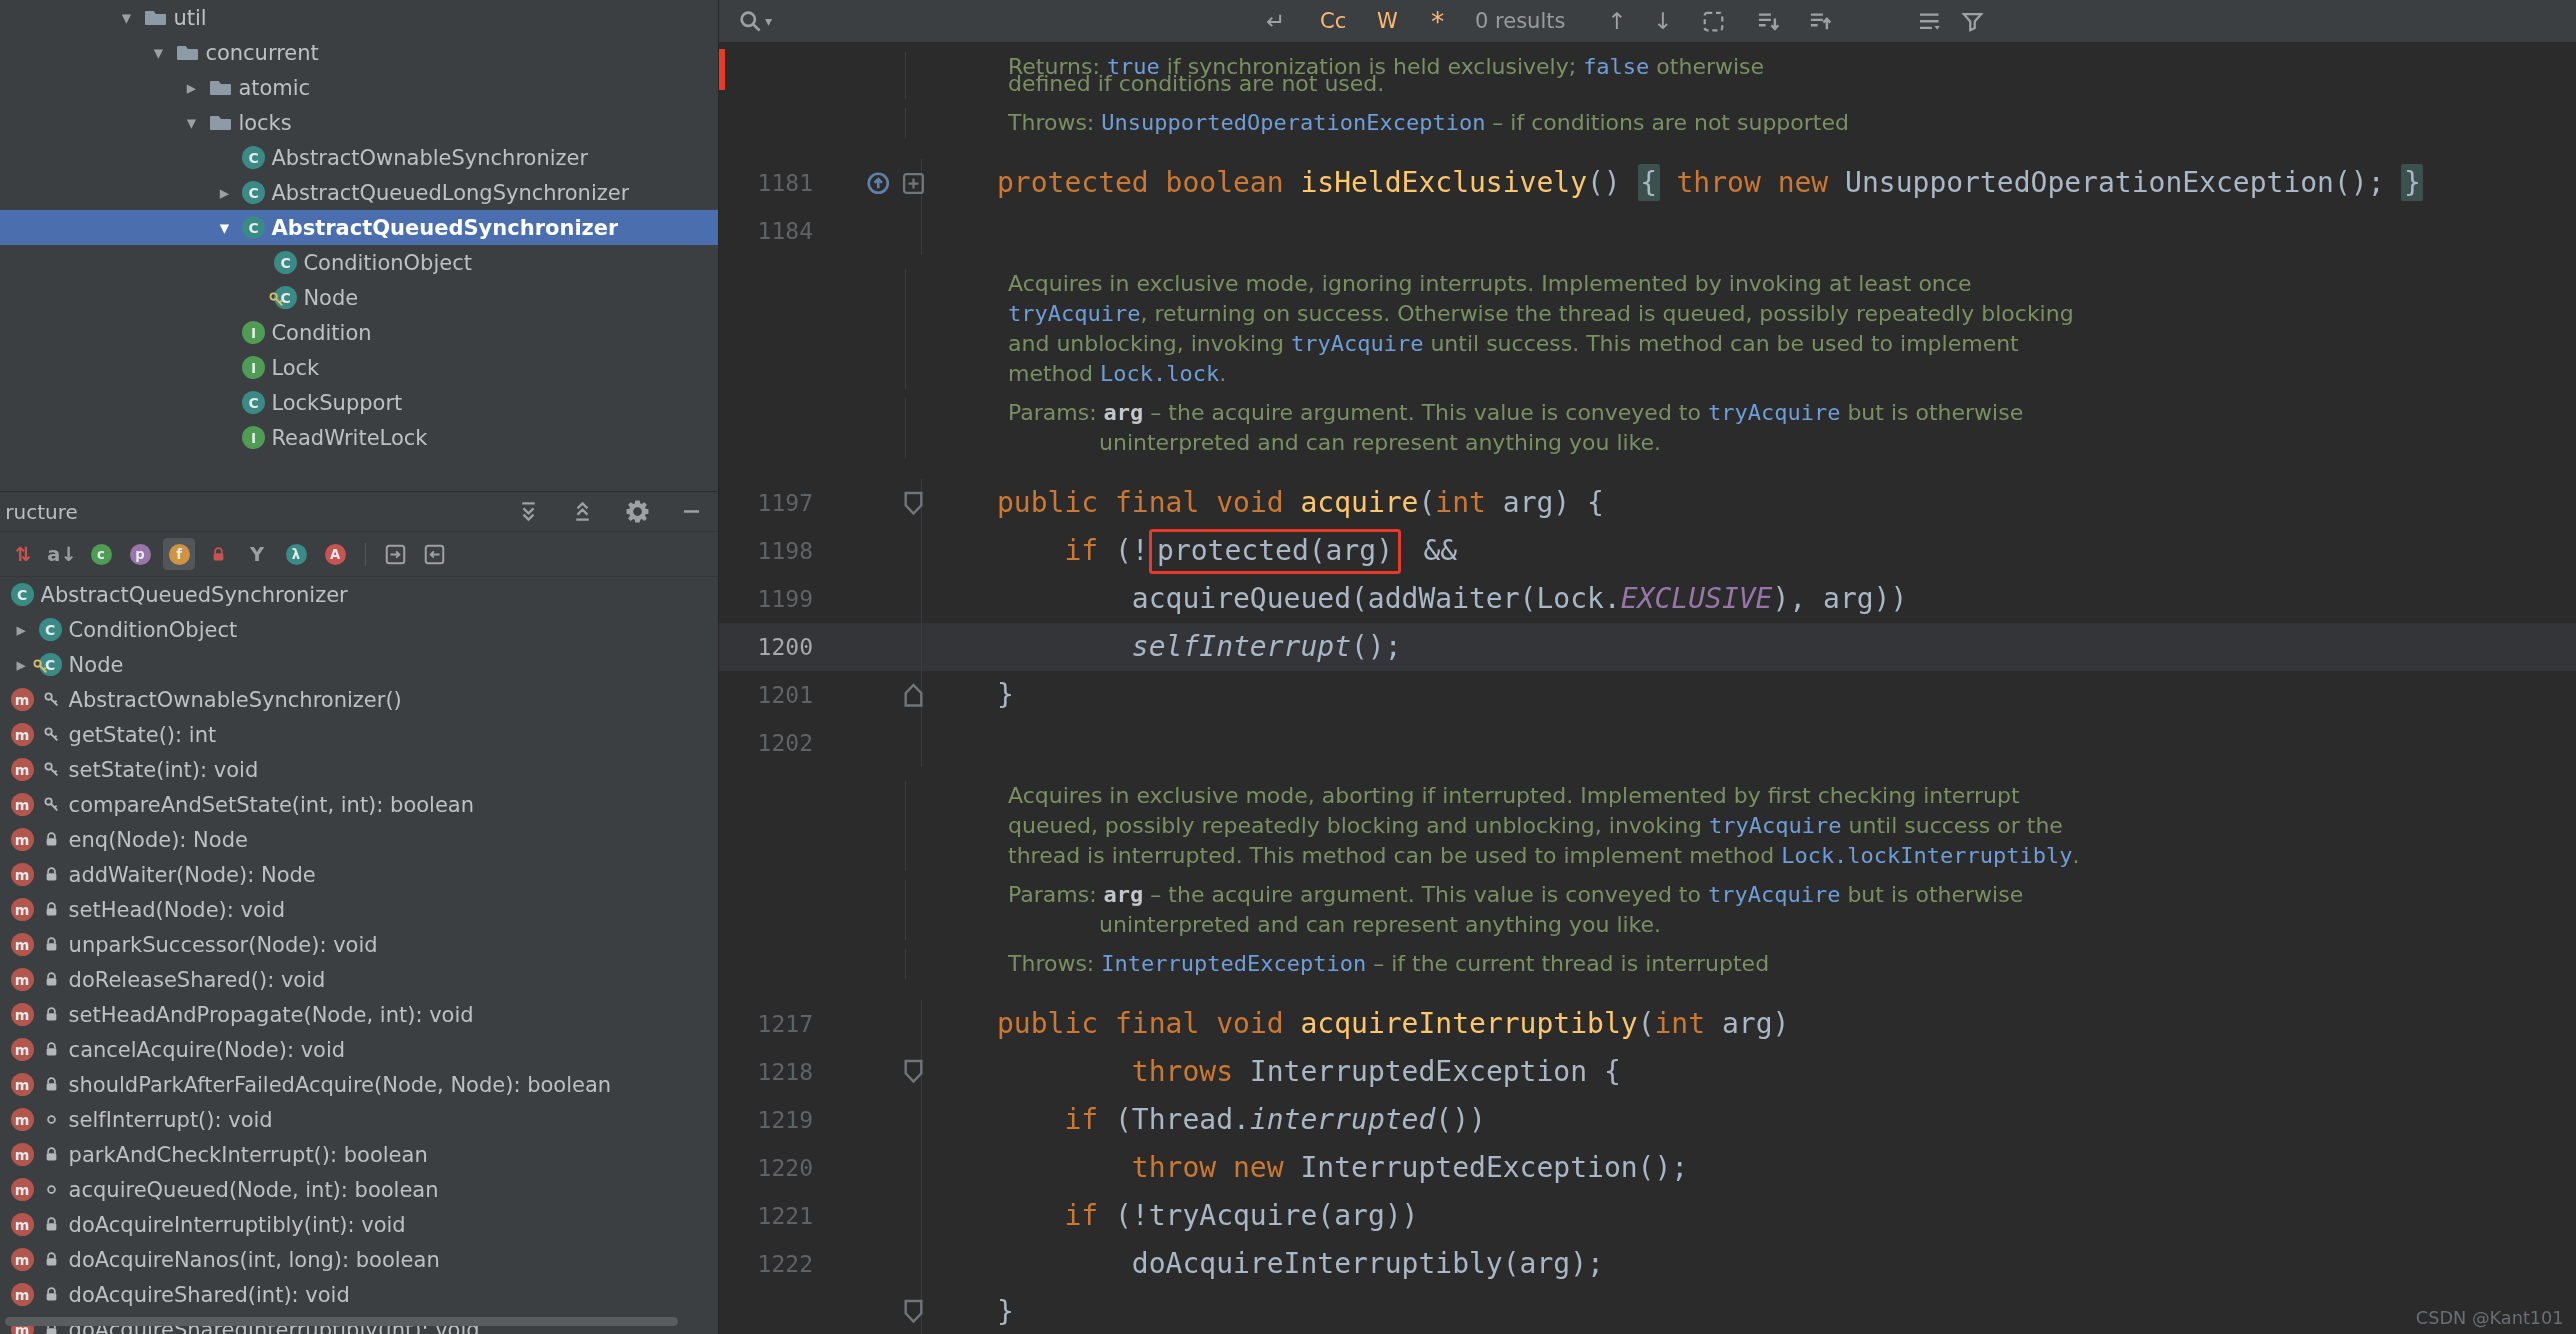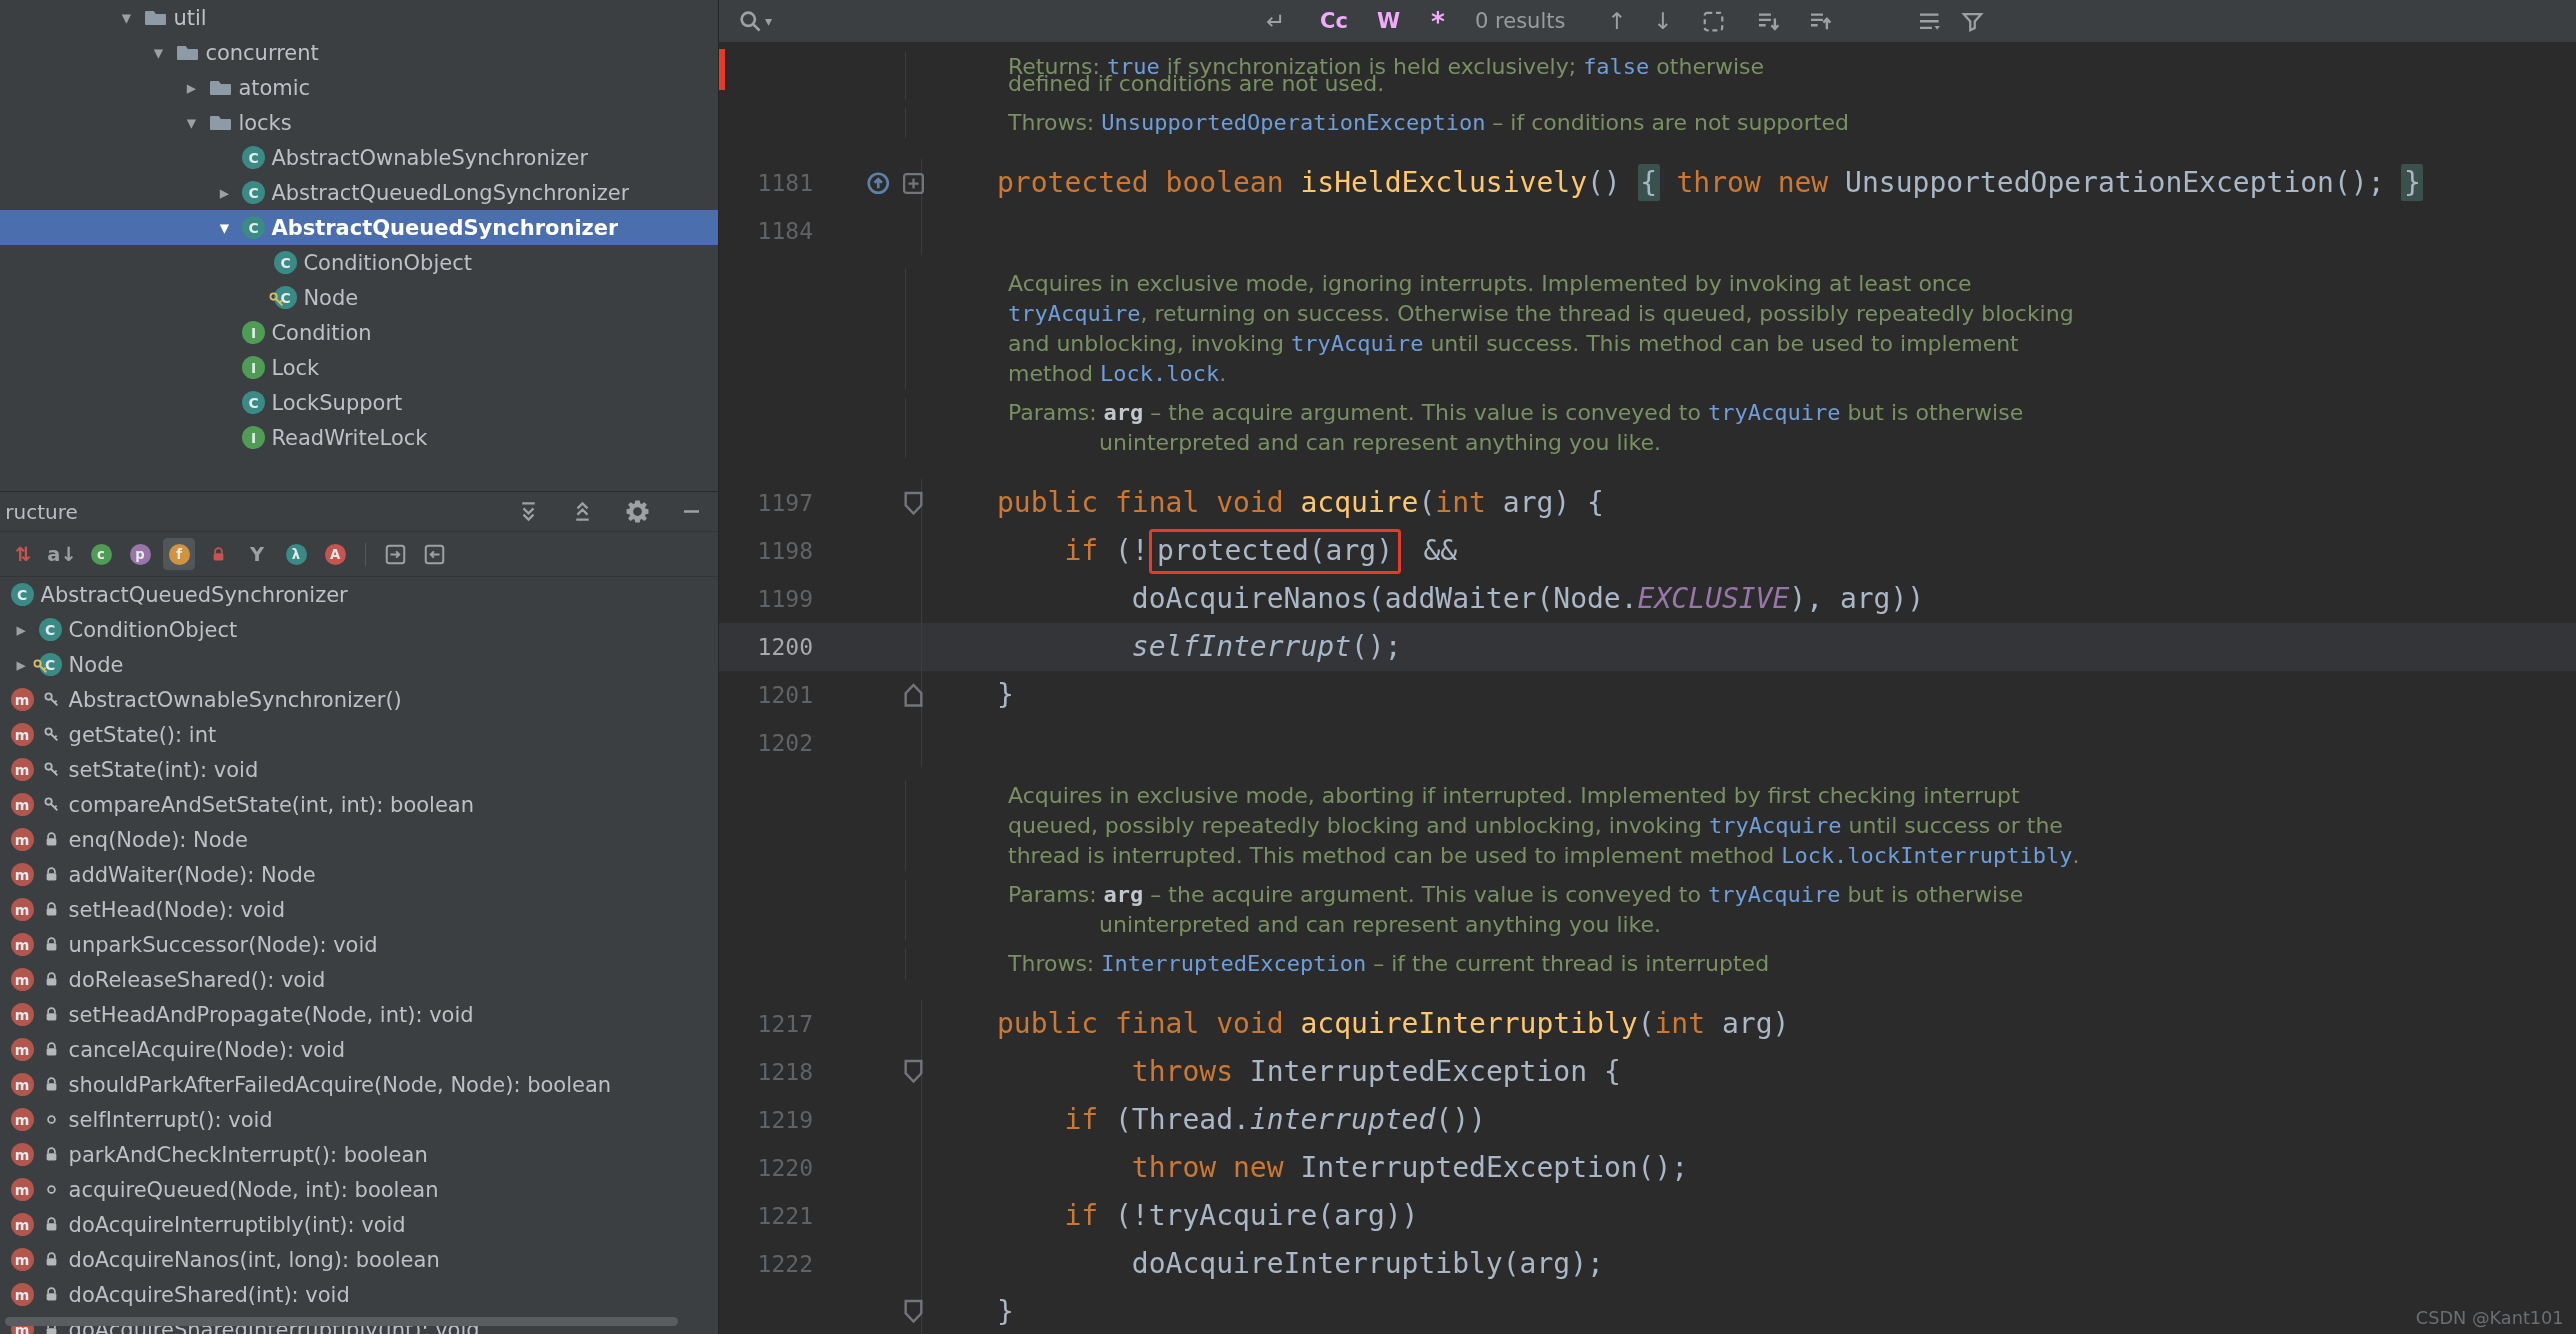--- a/index.html
+++ b/index.html
@@ -36,21 +36,21 @@
   .strow .chev{width:21px;min-width:21px;}
   .badge{width:21px;min-width:21px;display:inline-flex;align-items:center;justify-content:center;}
   .hscroll{position:absolute;left:5.3px;bottom:8.8px;width:673px;height:9.7px;border-radius:5.3px;background:#5a5d5f;}
 
   
   .editor{flex:1;position:relative;background:#2b2b2b;border-left:0.9px solid #232527;height:100%;overflow:hidden;}
   .search-bar{position:relative;height:42px;background:#3c3f41;border-bottom:0.9px solid #2a2c2e;z-index:3;}
   .sb-search{position:absolute;left:17.7px;top:0;height:42px;display:flex;align-items:center;gap:1.8px;}
   .sb-chev{color:#9ea1a3;font-size:14px;}
   .sb-ic{position:absolute;top:0;height:42px;display:flex;align-items:center;color:#9ea1a3;font-size:23px;}
-  .sb-txt{font-size:21px;color:#f0abfc;font-weight:bold;}
+  .sb-txt{font-size:21px;color:#fdba74;}
   .sb-results{position:absolute;left:756px;top:0;height:42px;display:flex;align-items:center;color:#999c9f;font-size:21px;}
   .p1{left:547px;} .p2{left:601px;} .p3{left:658px;} .p4{left:712px;font-size:26.5px;}
   .p5{left:888px;} .p6{left:934px;} .p7{left:982px;} .p8{left:1036px;} .p9{left:1088px;}
   .p10{left:1197px;} .p11{left:1241px;}
 
   .editor-body{height:calc(100% - 43px);overflow:hidden;position:relative;}
   .erow{display:flex;}
   .erow.code{height:48px;padding-left:16px;}
   .erow.doc{height:30px;}
   .erow.first{margin-top:14px;}
@@ -672,21 +672,21 @@
         <div class="erow code">
           <div class="gut">
             <span class="ln">1198</span>
           </div>
           <div class="ct code"><span class="t-p">    </span><span class="t-k">if</span><span class="t-p"> (!</span><span class="t-p t-rb">protected(arg)</span><span class="t-p"> &amp;&amp;</span></div>
         </div>
         <div class="erow code">
           <div class="gut">
             <span class="ln">1199</span>
           </div>
-          <div class="ct code"><span class="t-p">        doAcquireNanos(addWaiter(Node.</span><span class="t-fi">EXCLUSIVE</span><span class="t-p">), arg))</span></div>
+          <div class="ct code"><span class="t-p">        acquireQueued(addWaiter(Lock.</span><span class="t-fi">EXCLUSIVE</span><span class="t-p">), arg))</span></div>
         </div>
         <div class="erow code cur">
           <div class="gut">
             <span class="ln">1200</span>
           </div>
           <div class="ct code"><span class="t-p">        </span><span class="t-pi">selfInterrupt</span><span class="t-p">();</span></div>
         </div>
         <div class="erow code">
           <div class="gut">
             <span class="ln">1201</span>

